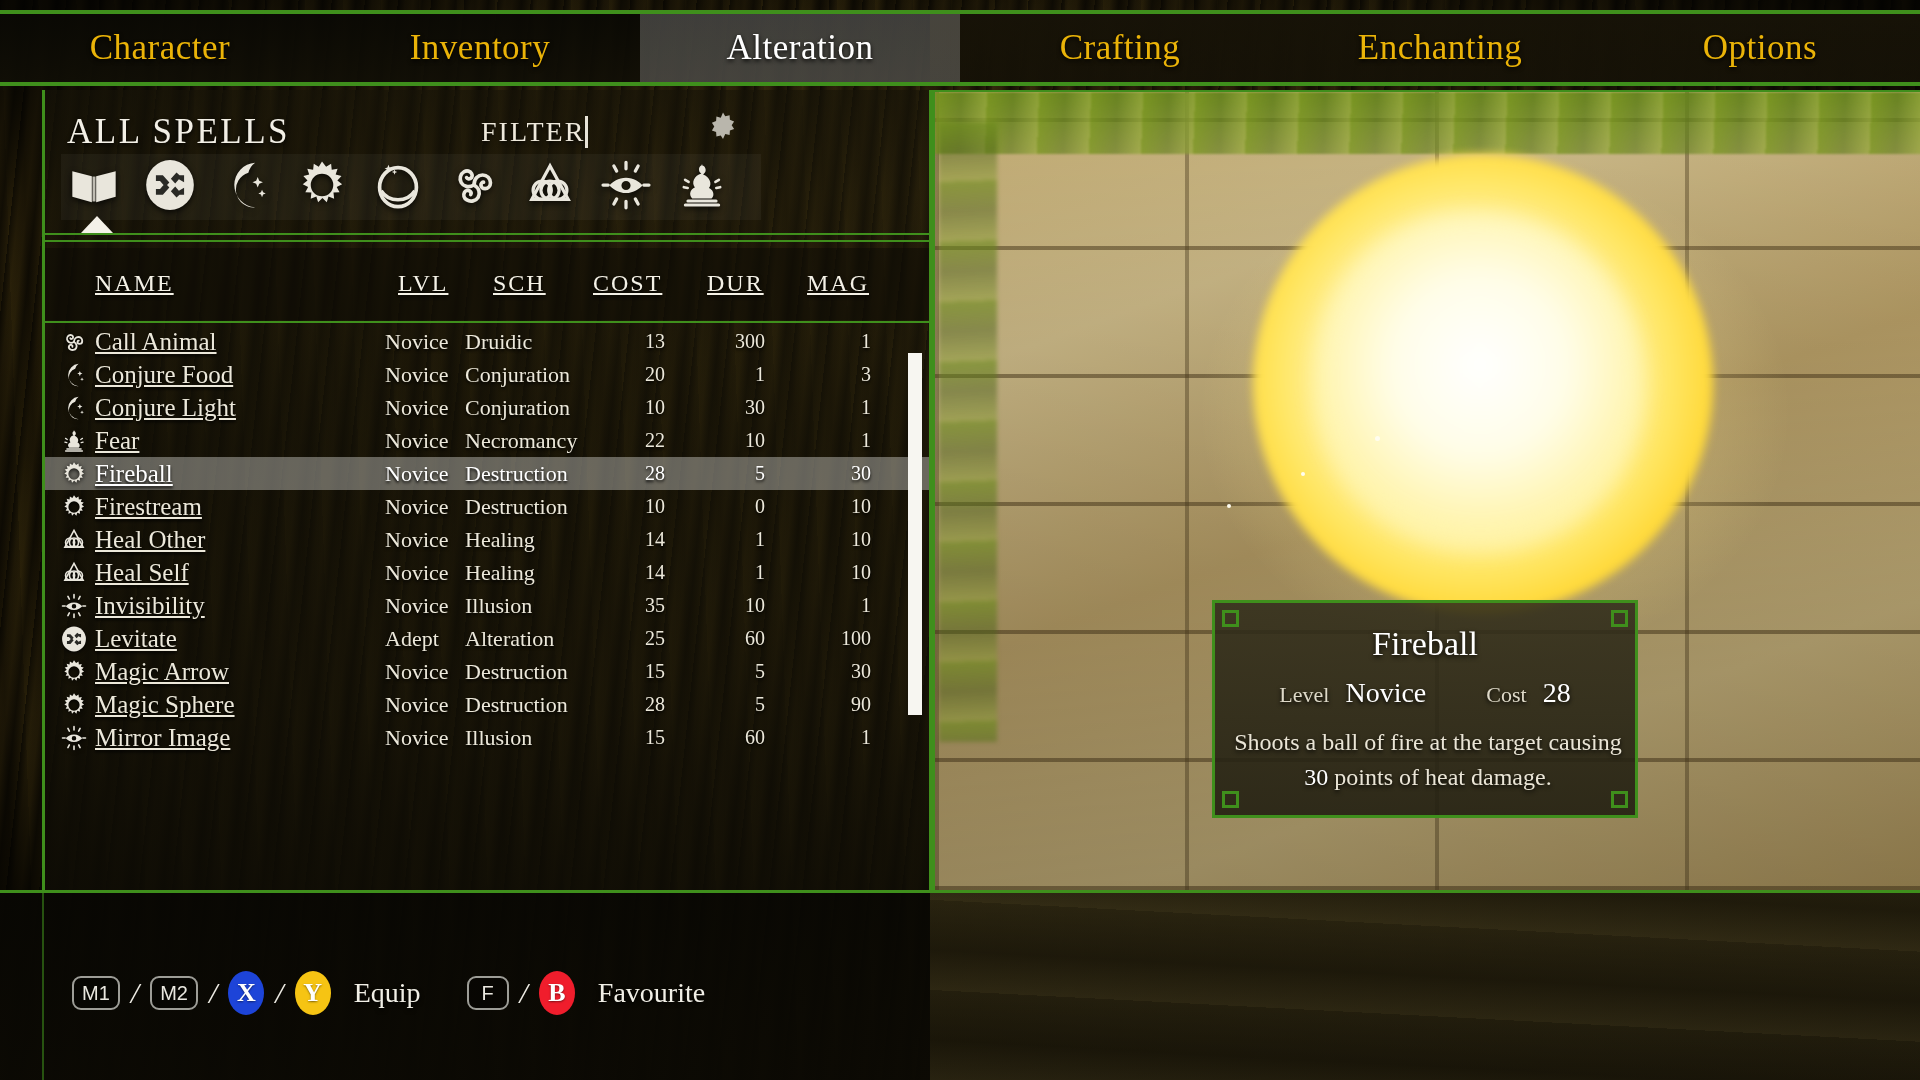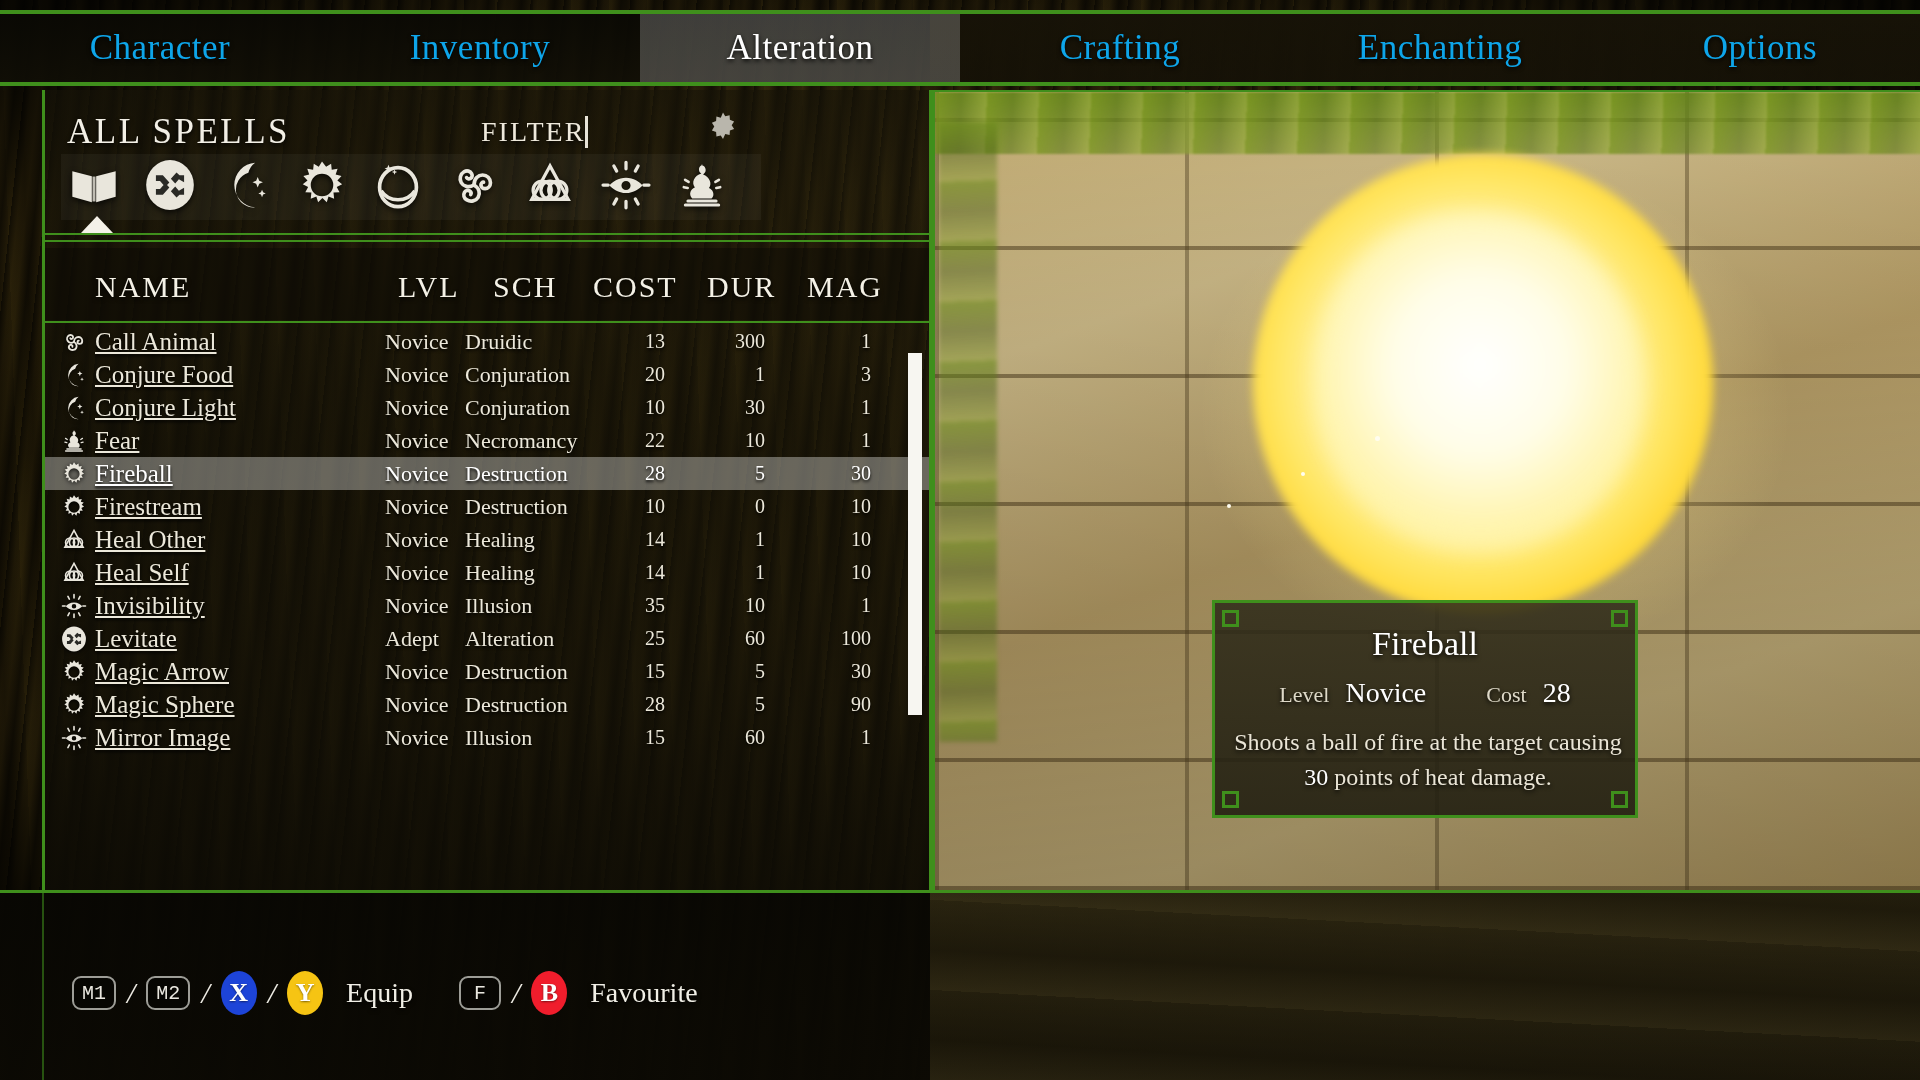--- a/index.html
+++ b/index.html
@@ -37,21 +37,21 @@
     background: linear-gradient(180deg, rgba(10,9,4,.93), rgba(16,14,6,.88));
   }
   .topbar-shade.right-half {
     left: 930px; width: 990px;
     background: linear-gradient(180deg, rgba(30,24,9,.62), rgba(24,19,7,.62));
   }
   .tabs { position: absolute; inset: 0; display: flex; align-items: center; }
   .tab {
     flex: 1 1 0; text-align: center; position: relative; height: 100%;
     display: flex; align-items: center; justify-content: center;
-    color: #0ea5e9; font-size: 35px; letter-spacing: .5px;
+    color: #eab308; font-size: 35px; letter-spacing: .5px;
     text-shadow: 0 2px 4px rgba(0,0,0,.95);
     cursor: pointer; user-select: none;
   }
   .tab.active { color: #ffffff; background: rgba(176,176,176,.22); }
   .tab.active::before {
     content: ""; position: absolute; inset: 0;
     background: linear-gradient(180deg, rgba(200,200,200,.10), rgba(150,150,150,.16));
   }
   .tab span { position: relative; z-index: 2; }
 
@@ -107,22 +107,22 @@
   .rule-a { top: 143px; }
   .rule-b { top: 150px; }
   .rule-c { top: 231px; }
 
   
   .thead {
     position: absolute; left: 0; top: 158px; width: 884px; height: 72px;
     background: rgba(10,9,4,.45);
   }
   .th {
-    position: absolute; color: #f4f1e6; font-size: 30px; letter-spacing: 2px;
-    text-shadow: 0 2px 4px rgba(0,0,0,.95); top: 22px; cursor: pointer;
+    position: absolute; color: #f4f1e6; font-size: 24px; letter-spacing: 2px;
+    text-shadow: 0 2px 4px rgba(0,0,0,.95); top: 22px; cursor: pointer; text-decoration: underline;
   }
   .th-name { left: 50px; }
   .th-lvl  { left: 353px; }
   .th-sch  { left: 448px; }
   .th-cost { left: 548px; }
   .th-dur  { left: 662px; }
   .th-mag  { left: 762px; }
 
   
   .list {
@@ -259,21 +259,21 @@
     position: absolute; left: 42px; top: 0; width: 2px; height: 187px;
     background: rgba(63,143,28,.55);
   }
   .hints {
     position: absolute; left: 72px; top: 78px; display: flex; align-items: center; gap: 0;
   }
   .key {
     display: inline-flex; align-items: center; justify-content: center;
     min-width: 42px; height: 34px; padding: 0 8px;
     border: 2px solid #9d9d97; border-radius: 9px;
-    color: #e9e7df; font-size: 20px; font-family: Liberation Mono, monospace;
+    color: #e9e7df; font-size: 20px; font-family: Liberation Sans, sans-serif;
     background: rgba(0,0,0,.25); cursor: pointer;
   }
   .pad {
     display: inline-flex; align-items: center; justify-content: center;
     width: 36px; height: 44px; border-radius: 50%;
     color: #ffffff; font-size: 26px; font-weight: bold; cursor: pointer;
     text-shadow: 0 1px 2px rgba(0,0,0,.5);
   }
   .slash { color: #f0eee6; font-size: 30px; margin: 0 11px; font-style: italic; }
   .hint-text { color: #f1efe6; font-size: 28px; margin-left: 23px; text-shadow: 0 2px 4px rgba(0,0,0,.9); }

